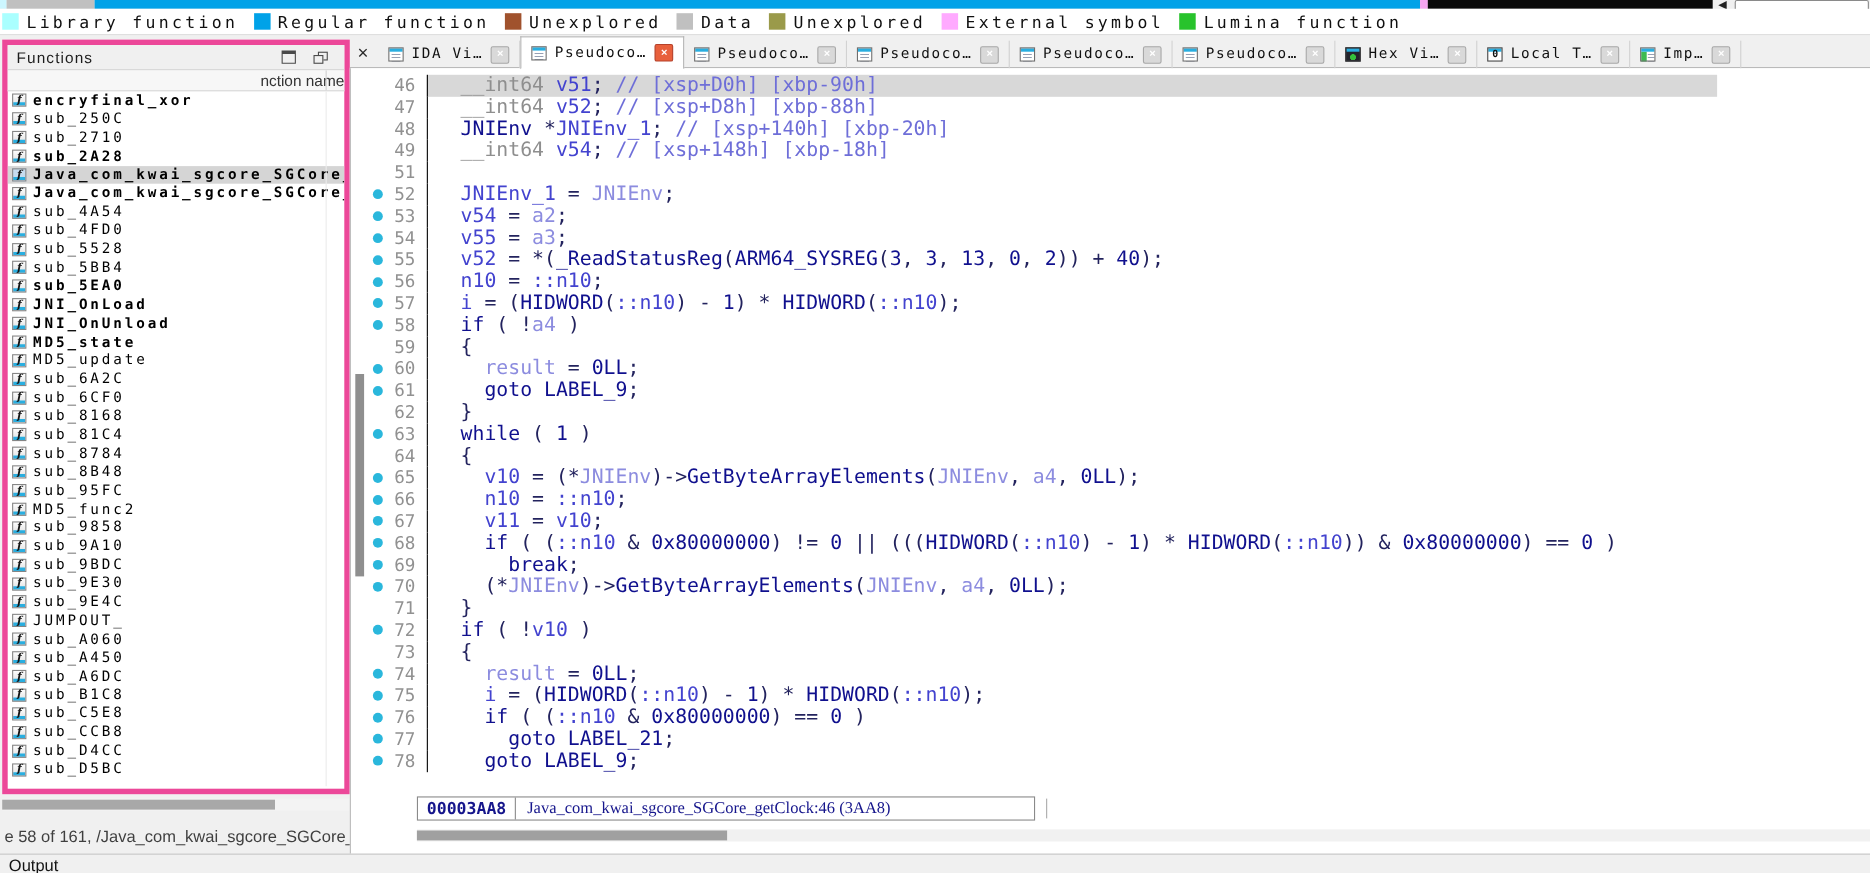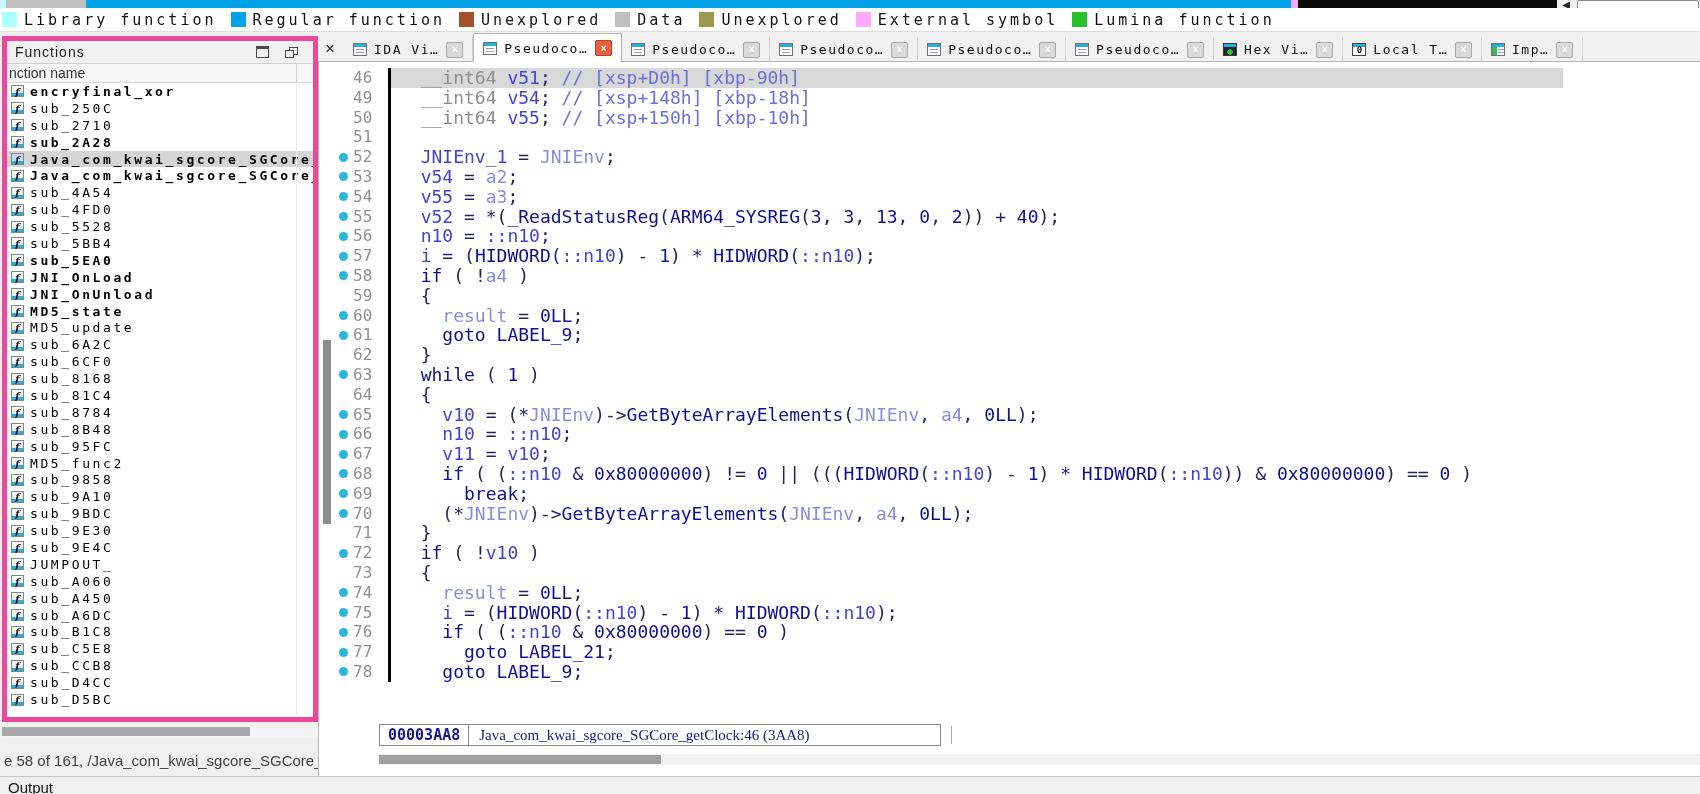--- a/index.html
+++ b/index.html
@@ -23,21 +23,21 @@
   
   #funcpanel{left:2px;top:36px;width:316px;height:686px;background:#fff;border:5px solid #ec4899;box-sizing:border-box;}
   #func-title{height:22px;background:#f0f0f0;border-bottom:1px solid #cfcfcf;display:flex;align-items:center;}
   #func-title .t{font-size:14px;color:#1d1d1d;padding-left:8px;letter-spacing:1px;flex:1;}
   .winbtn{width:14px;height:12px;margin-right:16px;position:relative;}
   .btn-max{border:1px solid #4a4a4a;border-top:3px solid #4a4a4a;width:11px;height:8px;}
   .btn-float{width:12px;height:10px;}
   .btn-float::before{content:"";position:absolute;left:4px;top:0;width:7px;height:6px;border:1px solid #4a4a4a;background:#f0f0f0;}
   .btn-float::after{content:"";position:absolute;left:0;top:3px;width:7px;height:6px;border:1px solid #4a4a4a;background:#f0f0f0;}
   #func-header{height:18px;background:#f7f7f7;border-bottom:1px solid #d8d8d8;font-size:14px;color:#333;
-               padding-left:2px;line-height:18px;position:relative;}
+               padding-left:2px;line-height:18px;position:relative;text-align:right;}
   #func-header::after{content:"";position:absolute;right:16px;top:0;height:18px;border-left:1px solid #cfcfcf;}
   #funclist{position:relative;height:632px;overflow:hidden;}
   #funclist::after{content:"";position:absolute;top:0;right:16px;height:100%;border-left:1px solid #ececec;}
   .frow{height:16.9px;display:flex;align-items:center;overflow:hidden;white-space:nowrap;}
   .frow.sel{background:var(--selection);}
   .ficon{width:13px;height:12px;box-sizing:border-box;border:1px solid #858585;margin:0 6px 0 4px;flex:none;
          background:linear-gradient(#fdfdfd,#e0e0e0);box-shadow:inset 0 -3px var(--accent_cyan);
          font:italic bold 10px "DejaVu Serif",serif;color:#141414;display:flex;align-items:center;justify-content:center;}
   .frow.sel .ficon{background:#c7dcef;}
   .fname{font:13px "DejaVu Sans Mono",monospace;letter-spacing:2.6px;color:#000;}
@@ -77,22 +77,22 @@
     background-size:100% 3px,5px 10px,6px 8px;background-position:0 0,0 3px,6px 5px;background-repeat:no-repeat;}
 
   
   #codepane{left:318px;top:62px;width:1382px;height:714px;background:#fff;border-left:1px solid #b9b9b9;box-sizing:border-box;}
   #code-vsb{position:absolute;left:3px;top:0;width:12px;height:692px;}
   #code-vsb .thumb{position:absolute;left:1px;top:278px;width:8px;height:184px;background:#8f8f8f;}
   #codelines{position:absolute;left:14px;top:6px;right:0;}
   .crow{display:flex;height:19.8px;font:18px/19.8px "DejaVu Sans Mono",monospace;white-space:pre;}
   .dot{width:20px;display:flex;align-items:center;justify-content:center;flex:none;}
   .dot.b::after{content:"";width:9px;height:9px;border-radius:50%;background:var(--bullet);}
-  .lnum{width:30px;flex:none;text-align:left;color:#919191;font-size:16px;padding-right:5px;}
-  .ltext{border-left:3px solid #000000;padding-left:8px;color:var(--tok_plain);}
+  .lnum{width:30px;flex:none;text-align:center;color:#919191;font-size:16px;padding-right:5px;}
+  .ltext{border-left:1px solid #000000;padding-left:8px;color:var(--tok_plain);}
   .crow.hl .ltext{background:var(--line_hl);width:1164px;}
   .tk-p{color:var(--tok_plain);} .tk-d{color:var(--tok_navy);} .tk-g{color:var(--tok_type);}
   .tk-b{color:var(--tok_var);} .tk-a{color:var(--tok_arg);} .tk-c{color:var(--tok_comment);}
   #code-status{position:absolute;left:60px;top:662px;width:562px;height:22px;box-sizing:border-box;border:1px solid #8a8a8a;
                background:#fff;display:flex;align-items:center;font:15px "DejaVu Sans Mono",monospace;color:var(--navy_status);}
   .cs-addr{padding:0 8px;border-right:1px solid #8a8a8a;height:100%;display:flex;align-items:center;font-weight:bold;}
   .cs-name{padding:0 10px;white-space:nowrap;font-family:Liberation Serif, serif;}
   #cs-divider{position:absolute;left:632px;top:664px;height:18px;border-left:1px solid #aaa;}
   #code-hsb{position:absolute;left:60px;top:692px;right:0;height:11px;background:#f1f1f1;}
   #code-hsb .thumb{position:absolute;left:0;top:1px;width:282px;height:9px;background:#a0a0a0;}
@@ -356,22 +356,23 @@
       <span class="tabx">×</span>
     </div>
   </div>
 
 <div id="codepane" class="abs">
   <div id="code-vsb">
       <div class="thumb"></div>
     </div>
   <div id="codelines">
       <div class="crow hl"><span class="dot"></span><span class="lnum">46</span><span class="ltext"><span class="tk-p">  </span><span class="tk-g">__int64</span><span class="tk-p"> </span><span class="tk-b">v51</span><span class="tk-p">; </span><span class="tk-c">// [xsp+D0h] [xbp-90h]</span></span></div>
+      <div class="crow"><span class="dot"></span><span class="lnum">47</span><span class="ltext"><span class="tk-p">  </span><span class="tk-g">__int64</span><span class="tk-p"> </span><span class="tk-b">v52</span><span class="tk-p">; </span><span class="tk-c">// [xsp+D8h] [xbp-88h]</span></span></div>
+      <div class="crow"><span class="dot"></span><span class="lnum">48</span><span class="ltext"><span class="tk-p">  </span><span class="tk-d">JNIEnv</span><span class="tk-p"> *</span><span class="tk-b">JNIEnv_1</span><span class="tk-p">; </span><span class="tk-c">// [xsp+140h] [xbp-20h]</span></span></div>
       <div class="crow"><span class="dot"></span><span class="lnum">49</span><span class="ltext"><span class="tk-p">  </span><span class="tk-g">__int64</span><span class="tk-p"> </span><span class="tk-b">v54</span><span class="tk-p">; </span><span class="tk-c">// [xsp+148h] [xbp-18h]</span></span></div>
-      <div class="crow"><span class="dot"></span><span class="lnum">50</span><span class="ltext"><span class="tk-p">  </span><span class="tk-g">__int64</span><span class="tk-p"> </span><span class="tk-b">v55</span><span class="tk-p">; </span><span class="tk-c">// [xsp+150h] [xbp-10h]</span></span></div>
       <div class="crow"><span class="dot"></span><span class="lnum">51</span><span class="ltext"></span></div>
       <div class="crow"><span class="dot b"></span><span class="lnum">52</span><span class="ltext"><span class="tk-p">  </span><span class="tk-b">JNIEnv_1</span><span class="tk-p"> = </span><span class="tk-a">JNIEnv</span><span class="tk-p">;</span></span></div>
       <div class="crow"><span class="dot b"></span><span class="lnum">53</span><span class="ltext"><span class="tk-p">  </span><span class="tk-b">v54</span><span class="tk-p"> = </span><span class="tk-a">a2</span><span class="tk-p">;</span></span></div>
       <div class="crow"><span class="dot b"></span><span class="lnum">54</span><span class="ltext"><span class="tk-p">  </span><span class="tk-b">v55</span><span class="tk-p"> = </span><span class="tk-a">a3</span><span class="tk-p">;</span></span></div>
       <div class="crow"><span class="dot b"></span><span class="lnum">55</span><span class="ltext"><span class="tk-p">  </span><span class="tk-b">v52</span><span class="tk-p"> = *(</span><span class="tk-d">_ReadStatusReg</span><span class="tk-p">(</span><span class="tk-d">ARM64_SYSREG</span><span class="tk-p">(</span><span class="tk-d">3</span><span class="tk-p">, </span><span class="tk-d">3</span><span class="tk-p">, </span><span class="tk-d">13</span><span class="tk-p">, </span><span class="tk-d">0</span><span class="tk-p">, </span><span class="tk-d">2</span><span class="tk-p">)) + </span><span class="tk-d">40</span><span class="tk-p">);</span></span></div>
       <div class="crow"><span class="dot b"></span><span class="lnum">56</span><span class="ltext"><span class="tk-p">  </span><span class="tk-b">n10</span><span class="tk-p"> = </span><span class="tk-b">::n10</span><span class="tk-p">;</span></span></div>
       <div class="crow"><span class="dot b"></span><span class="lnum">57</span><span class="ltext"><span class="tk-p">  </span><span class="tk-b">i</span><span class="tk-p"> = (</span><span class="tk-d">HIDWORD</span><span class="tk-p">(</span><span class="tk-b">::n10</span><span class="tk-p">) - </span><span class="tk-d">1</span><span class="tk-p">) * </span><span class="tk-d">HIDWORD</span><span class="tk-p">(</span><span class="tk-b">::n10</span><span class="tk-p">);</span></span></div>
       <div class="crow"><span class="dot b"></span><span class="lnum">58</span><span class="ltext"><span class="tk-p">  </span><span class="tk-d">if</span><span class="tk-p"> ( !</span><span class="tk-a">a4</span><span class="tk-p"> )</span></span></div>
       <div class="crow"><span class="dot"></span><span class="lnum">59</span><span class="ltext"><span class="tk-p">  {</span></span></div>
       <div class="crow"><span class="dot b"></span><span class="lnum">60</span><span class="ltext"><span class="tk-p">    </span><span class="tk-a">result</span><span class="tk-p"> = </span><span class="tk-d">0LL</span><span class="tk-p">;</span></span></div>

